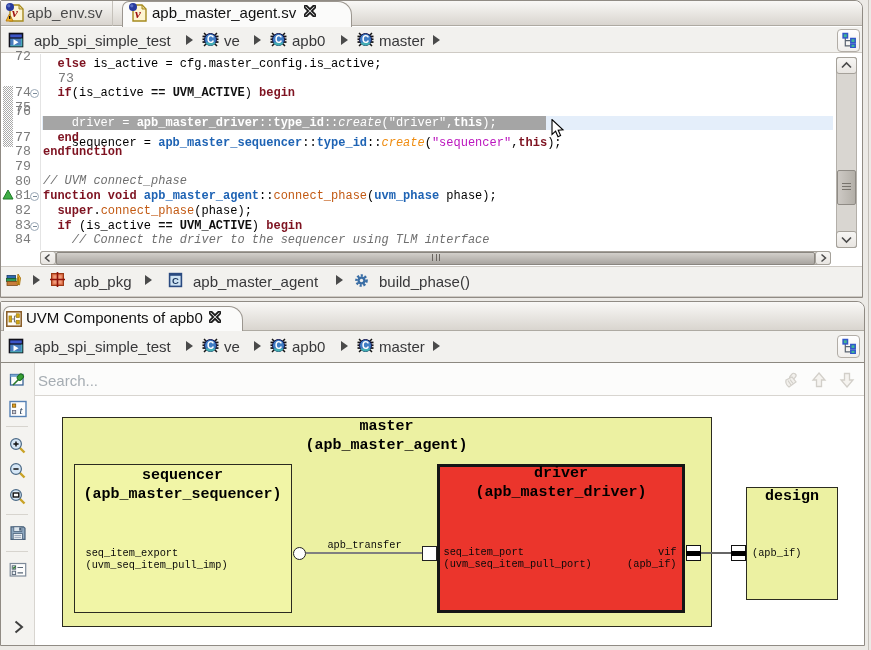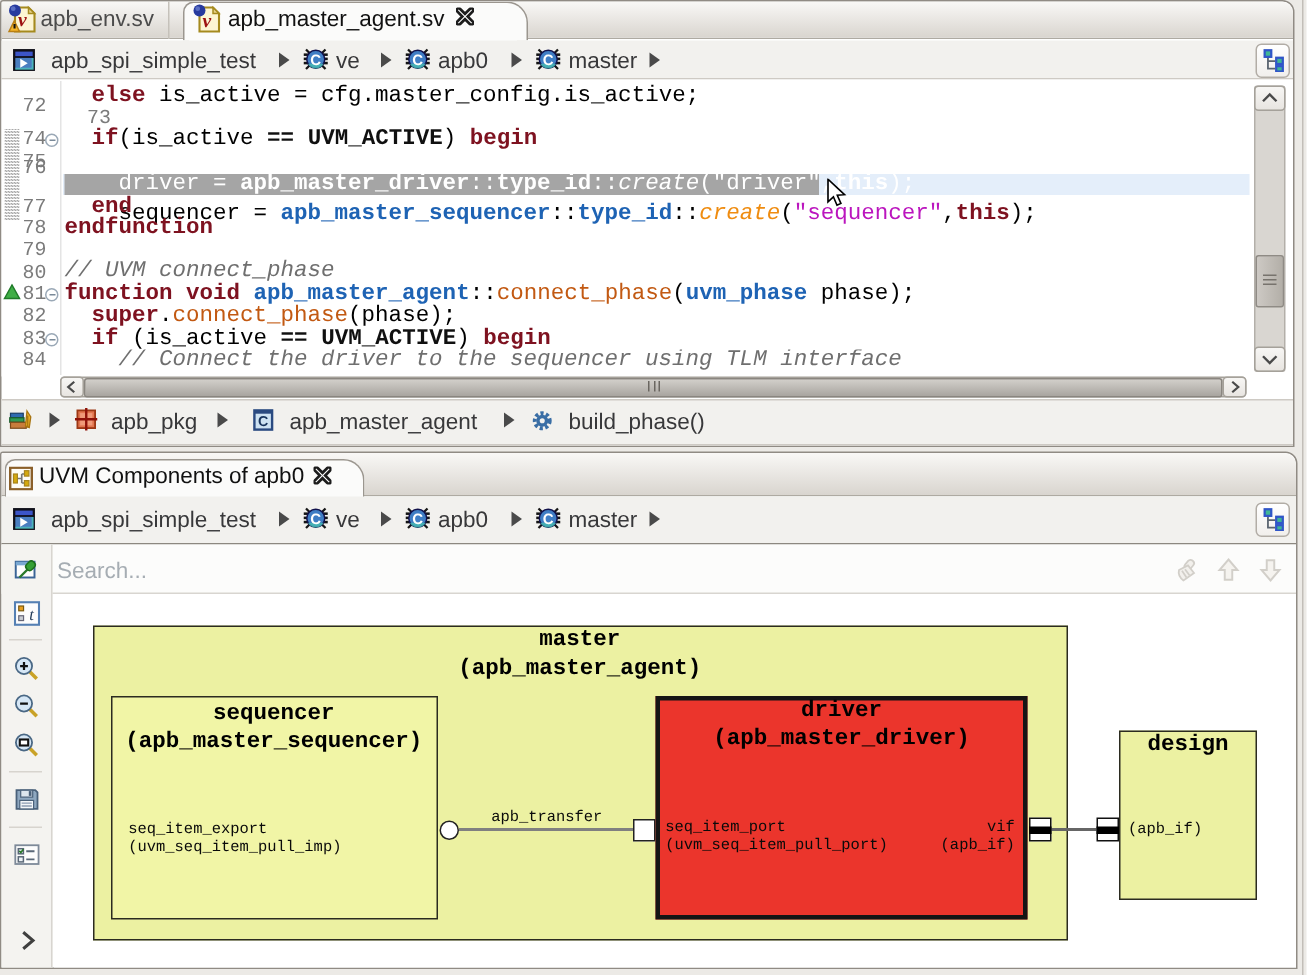--- a/index.html
+++ b/index.html
@@ -21,21 +21,21 @@
         border-radius:7px 14px 0 0;}
   
   .bc{position:absolute;left:1px;width:861px;background:#f2f1ee;border-bottom:1px solid #cecac4;}
   .bcitem{position:absolute;font-size:15px;color:#38383a;white-space:nowrap;}
   .bcsep{position:absolute;width:0;height:0;border-left:7px solid #4a4a4a;
          border-top:5px solid transparent;border-bottom:5px solid transparent;}
   .treebtn{position:absolute;width:23px;height:23px;background:linear-gradient(#ffffff,#f1efec);
            border:1px solid #b2ada6;border-radius:4px;}
   
   #code{position:absolute;left:1px;top:53px;width:861px;height:198px;background:#fff;overflow:hidden;}
-  .cline{position:absolute;left:43px;height:14.7px;line-height:14.7px;font-size:15px;
+  .cline{position:absolute;left:43px;height:14.7px;line-height:14.7px;font-size:12px;
          font-family:"Liberation Mono",monospace;white-space:pre;color:#000;}
   .lnum{position:absolute;left:15px;height:14.7px;line-height:14.7px;font-size:13.26px;
         font-family:"Liberation Mono",monospace;color:#7b7b7b;}
   .kw{color:#7e1220;font-weight:bold;}
   .ty{color:#1e63b4;font-weight:bold;}
   .str{color:#bb15be;}
   .crt{color:#ef8c10;font-style:italic;}
   .fn{color:#c25912;}
   .cmt{color:#6f6f6f;font-style:italic;}
   .bb{color:#101010;font-weight:bold;}
@@ -164,21 +164,21 @@
 
 <div class="abs" style="left:3px;top:86.4px;width:10px;height:60.5px;
      background:repeating-conic-gradient(#a8a8a8 0% 25%, #ffffff 0% 50%);background-size:2px 2px;"></div>
 <svg class="abs" width="12" height="11" style="left:2px;top:189px" viewBox="0 0 12 11">
   <path d="M1,10 L6,1 L11,10 z" fill="#3fae46" stroke="#1f7a28" stroke-width="1"></path>
 </svg>
 
 <div class="abs" style="left:42px;top:115.8px;width:791px;height:14.7px;background:#e4eefa;"></div>
 <div class="abs" style="left:43px;top:115.8px;width:503px;height:14.7px;background:#a5a5a5;"></div>
 
-<div class="lnum" style="top:64px;">72</div>
+<div class="lnum" style="top:50px;">72</div>
 <div class="lnum" style="top:71.7px;margin-left:43px;">73</div>
 <div class="lnum" style="top:86.4px;">74</div>
 <div class="lnum" style="top:101.1px;">75</div>
 <div class="lnum" style="top:105px;">76</div>
 <div class="lnum" style="top:130.5px;">77</div>
 <div class="lnum" style="top:145.2px;">78</div>
 <div class="lnum" style="top:159.9px;">79</div>
 <div class="lnum" style="top:174.6px;">80</div>
 <div class="lnum" style="top:189.3px;">81</div>
 <div class="lnum" style="top:204px;">82</div>

